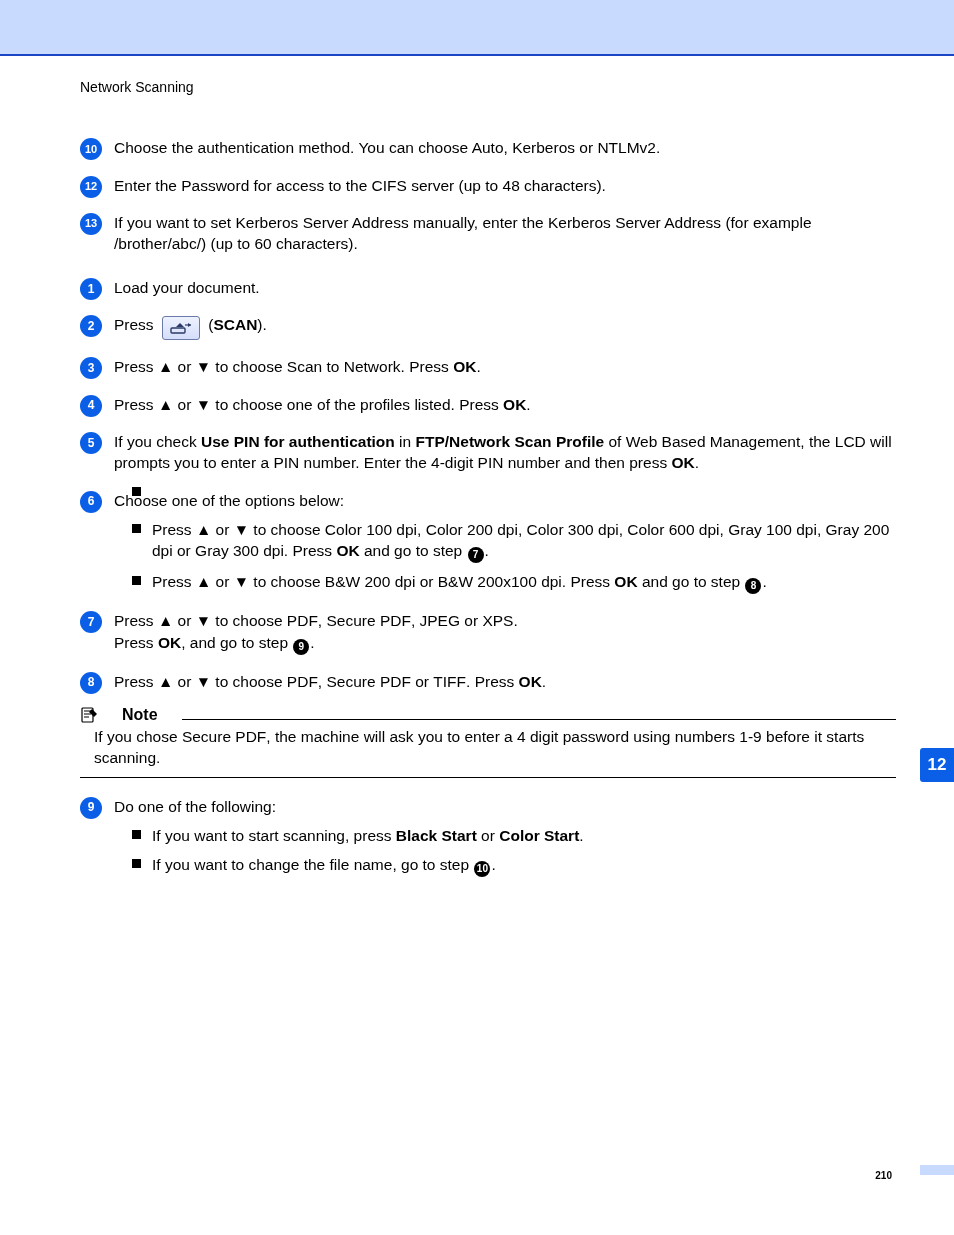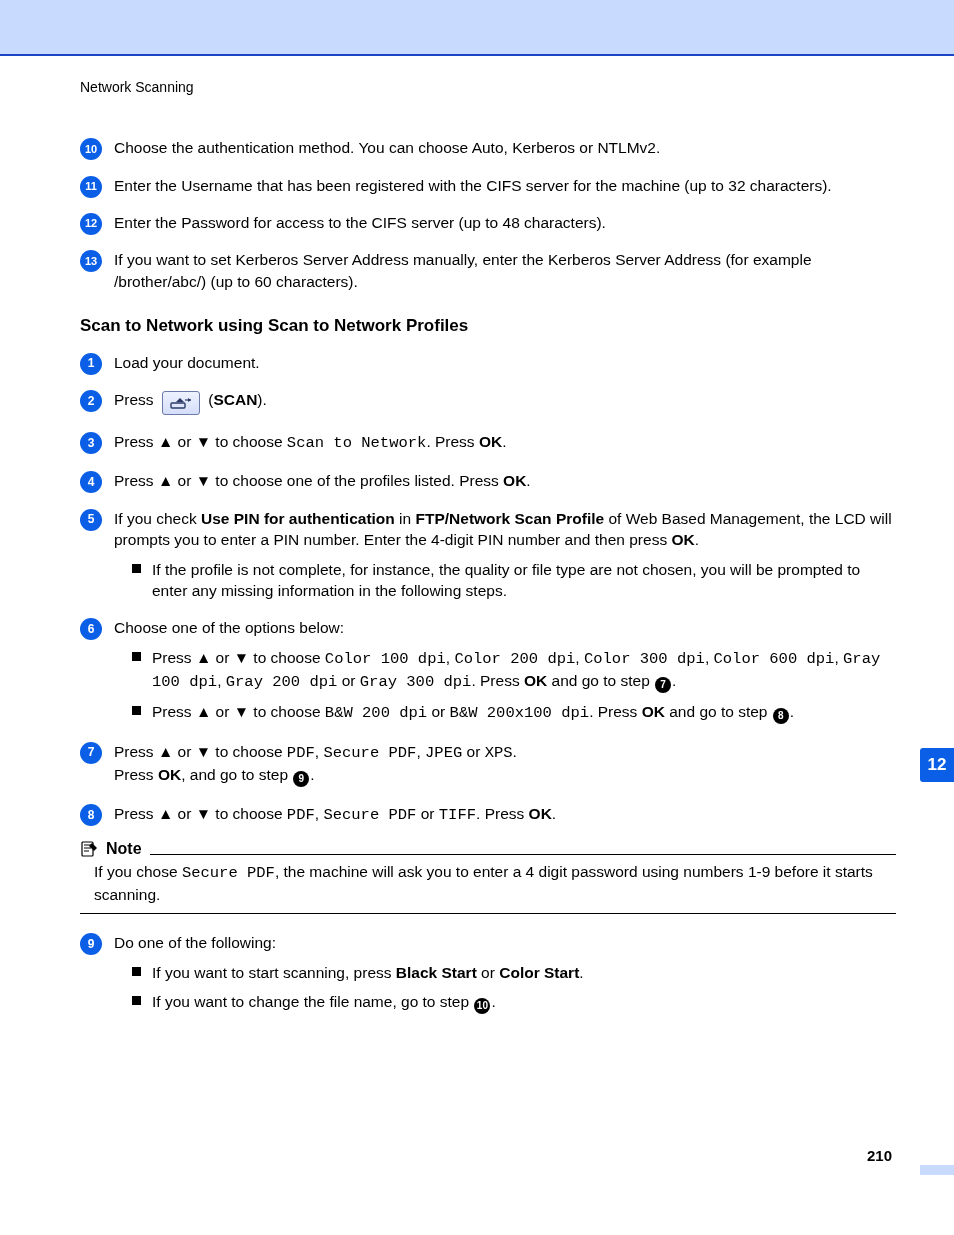--- a/index.html
+++ b/index.html
@@ -36,50 +36,50 @@
 
   .scanbtn {
     display: inline-flex; align-items: center; justify-content: center;
     width: 36px; height: 22px; border: 1px solid #6b7aa8; border-radius: 3px;
     background: linear-gradient(#eef2ff, #d5defa);
     vertical-align: -5px; margin: 0 4px;
   }
   .scanbtn svg { display: block; }
 
   b, strong { font-weight: 700; }
-  .code { font-family: Liberation Mono, monospace; }
+  .code { font-family: Liberation Sans, sans-serif; }
   .arrow { font-family: var(--body-font); }
 
   .section-title { font-weight: 700; font-size: 17px; margin: 18px 0 14px 0; }
 
   .refdot {
     display: inline-flex; align-items: center; justify-content: center;
     width: 16px; height: 16px; border-radius: 50%;
     background: #000; color: #fff; font-weight: 700; font-size: 10px;
     vertical-align: -2px; margin: 0 1px;
   }
 
   .note-block { margin: 12px 0 0 0; }
-  .note-head { display: flex; align-items: center; gap: 8px; font-size: 16px; }
+  .note-head { display: flex; align-items: center; gap: 24px; font-size: 16px; }
   .note-icon { width: 18px; height: 18px; display: inline-block; }
   .note-icon svg { display: block; }
   .note-title { font-weight: 700; }
   .note-body { margin: 0 0 8px 14px; }
   .note-hr-bottom { border: none; border-top: 1px solid #000; margin: 6px 0 18px 0; }
 
   .side-tab {
     position: absolute; right: 0; top: 748px;
     width: 34px; height: 34px; background: var(--tab-blue);
     color: #fff; font-weight: 700; font-size: 17px;
     display: flex; align-items: center; justify-content: center;
     border-top-left-radius: 3px; border-bottom-left-radius: 3px;
   }
   .page-num {
-    position: absolute; right: 62px; bottom: 68px;
-    font-weight: 700; font-size: 15px;
+    position: absolute; right: 62px; bottom: 52px;
+    font-weight: 700; font-size: 10px;
   }
   .right-band {
     position: absolute; right: 0; bottom: 60px;
     width: 34px; height: 10px; background: var(--band-blue);
   }
 </style>
 </head>
 <body>
 
 <div class="page">
@@ -91,36 +91,31 @@
   <div class="page-num">210</div>
 
   <div class="content">
     <div class="running-head">Network Scanning</div>
 
     <div class="stepline">
       <span class="badge wide">10</span>
       <span>Choose the authentication method. You can choose Auto, Kerberos or NTLMv2.</span><br>
     </div>
 
-    <div class="stepline">
-      <span class="badge wide">11</span>
-      <span>Enter the Username that has been registered with the CIFS server for the machine (up to 32 characters).</span>
-    </div>
 
     <div class="stepline">
       <span class="badge wide">12</span>
       <span>Enter the Password for access to the CIFS server (up to 48 characters).</span>
     </div>
 
     <div class="stepline" style="margin-bottom:22px;">
       <span class="badge wide">13</span>
       <span>If you want to set Kerberos Server Address manually, enter the Kerberos Server Address (for example /brother/abc/) (up to 60 characters).</span>
     </div>
 
-    <div class="section-title">Scan to Network using Scan to Network Profiles</div>
 
     <div class="stepline">
       <span class="badge">1</span>
       <span>Load your document.</span>
     </div>
 
     <div class="stepline">
       <span class="badge">2</span>
       <span>Press</span>
       <span class="scanbtn">
@@ -143,21 +138,20 @@
       <span class="badge">4</span>
       <span>Press </span><span class="arrow">▲</span><span> or </span><span class="arrow">▼</span><span> to choose one of the profiles listed. Press </span><b>OK</b><span>.</span>
     </div>
 
     <div class="stepline">
       <span class="badge">5</span>
       <span>If you check </span><b>Use PIN for authentication</b><span> in </span><b>FTP/Network Scan Profile</b><span> of Web Based Management, the LCD will prompts you to enter a PIN number. Enter the 4-digit PIN number and then press </span><b>OK</b><span>.</span>
 
       <div class="subitem">
         <span class="sq"></span>
-        <span>If the profile is not complete, for instance, the quality or file type are not chosen, you will be prompted to enter any missing information in the following steps.</span>
       </div>
     </div>
 
     <div class="stepline">
       <span class="badge">6</span>
       <span>Choose one of the options below:</span>
 
       <div class="subitem">
         <span class="sq"></span>
         <span>Press </span><span class="arrow">▲</span><span> or </span><span class="arrow">▼</span><span> to choose </span><span class="code">Color 100 dpi</span><span>, </span><span class="code">Color 200 dpi</span><span>, </span><span class="code">Color 300 dpi</span><span>, </span><span class="code">Color 600 dpi</span><span>, </span><span class="code">Gray 100 dpi</span><span>, </span><span class="code">Gray 200 dpi</span><span> or </span><span class="code">Gray 300 dpi</span><span>. Press </span><b>OK</b><span> and go to step </span><span class="refdot">7</span><span>.</span>

